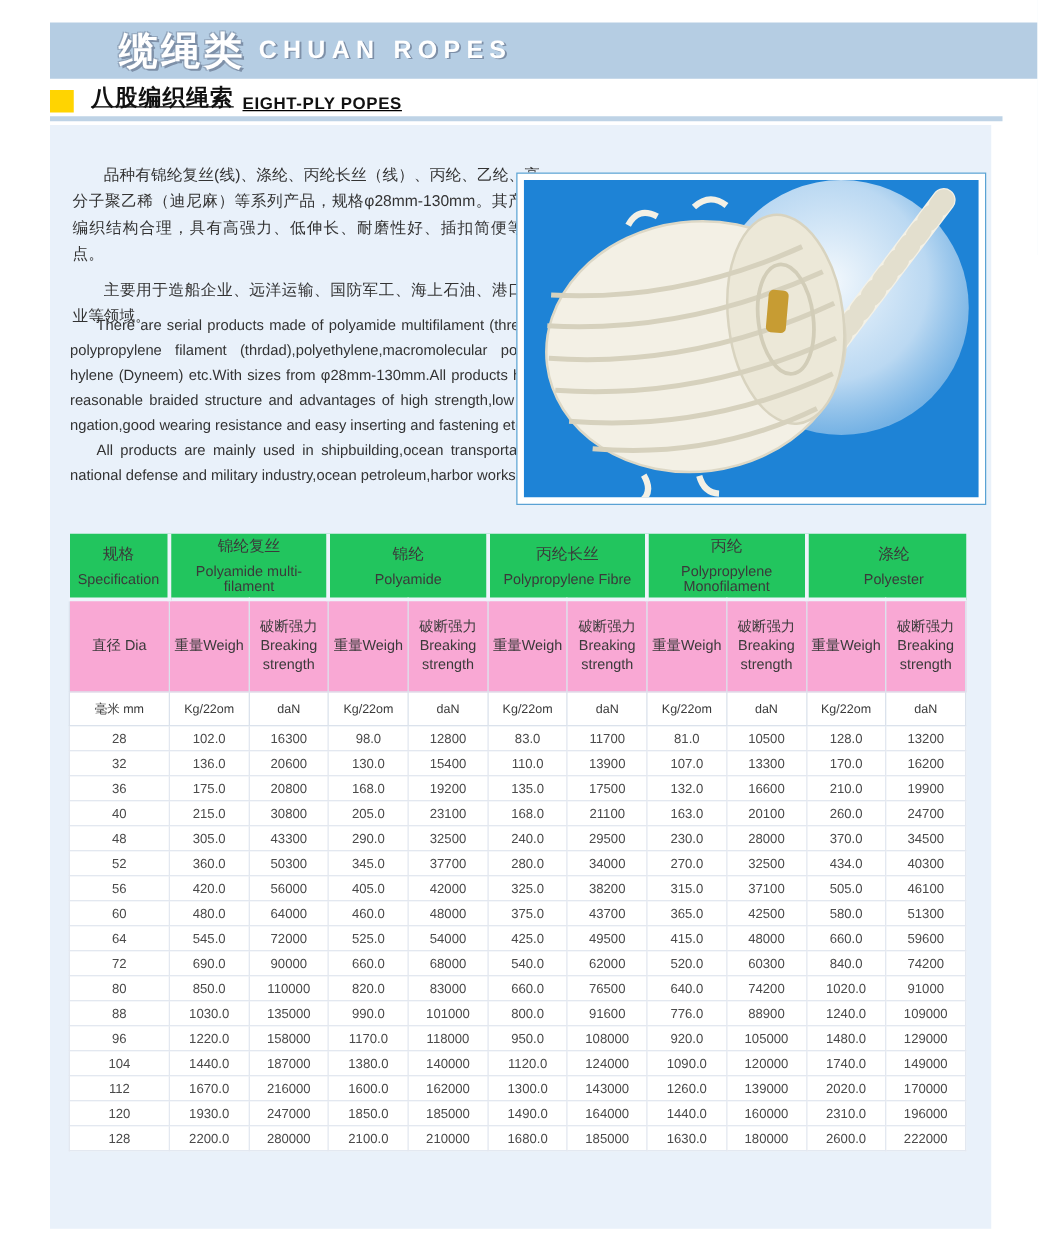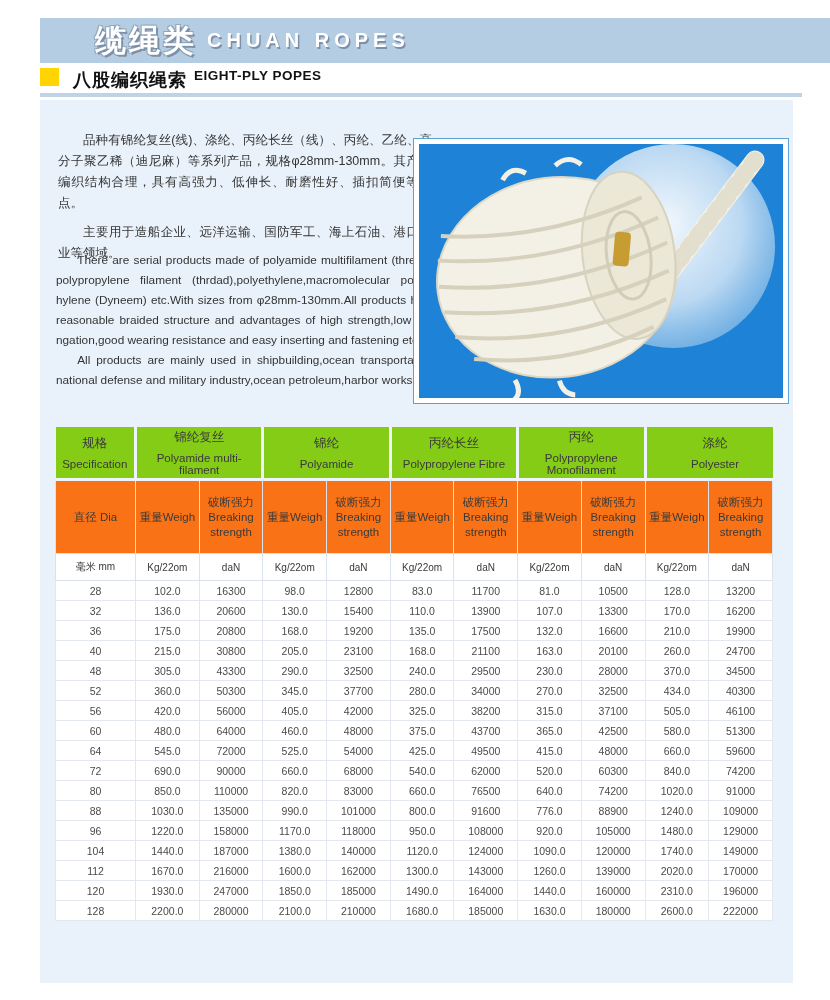--- a/index.html
+++ b/index.html
@@ -8,21 +8,21 @@
 
   
   .top-band{position:absolute;left:40px;top:18px;width:792px;height:45px;background:#b5cde3;
             display:flex;align-items:center;text-align:center;}
   .title-zh{margin-left:55px;font-size:31px;font-weight:bold;color:#ffffff;letter-spacing:3px;
             text-shadow:2px 2px 0 #7e90a8,-1px -1px 0 #93a6bc,1px -1px 0 #93a6bc,-1px 1px 0 #93a6bc;}
   .title-en{margin-left:10px;font-size:20px;font-weight:bold;color:#ffffff;letter-spacing:5px;
             text-shadow:1.5px 1.5px 0 #7e90a8;}
 
   
-  .subtitle-row{position:absolute;left:40px;top:68px;height:22px;display:flex;align-items:flex-start;}
+  .subtitle-row{position:absolute;left:40px;top:68px;height:22px;display:flex;align-items:flex-end;text-decoration:underline;}
   .bullet{width:19px;height:18px;background:#ffd401;display:inline-block;}
   .subtitle-zh{margin-left:14px;font-size:18px;font-weight:bold;color:#111;letter-spacing:1px;}
   .subtitle-en{margin-left:7px;font-size:13.5px;font-weight:bold;color:#111;letter-spacing:.5px;}
   .thin-band{position:absolute;left:40px;top:93px;width:762px;height:4px;background:#bed3e6;}
 
   
   .panel{position:absolute;left:40px;top:100px;width:753px;height:883px;background:#e9f1fa;}
 
   .intro-zh{position:absolute;left:18px;top:30px;width:374px;font-size:12.5px;line-height:21px;
             color:#333;text-align:justify;margin:0;}
@@ -36,27 +36,27 @@
   
   .photo{position:absolute;left:373px;top:38px;width:364px;height:254px;margin:0;
          background:#ffffff;border:1px solid #5aa2d4;padding:5px;box-sizing:content-box;}
   .photo svg{display:block;}
 
   
   .spec-table{position:absolute;left:15px;top:327px;width:718px;border-collapse:collapse;
               table-layout:fixed;background:transparent;}
   .spec-table col.c-spec{width:80px;}
   .spec-table th,.spec-table td{padding:0;font-weight:normal;text-align:center;vertical-align:middle;}
-  tr.group-row th{background:#84cc16;height:51px;border-left:3px solid #eef4fb;border-right:3px solid #eef4fb;
+  tr.group-row th{background:#22c55e;height:51px;border-left:3px solid #eef4fb;border-right:3px solid #eef4fb;
                   border-bottom:3px solid #eef4fb;}
   tr.group-row th:first-child{border-left:none;}
   tr.group-row th:last-child{border-right:none;padding-left:11px;}
   .gzh{font-size:12.5px;color:#3a3a3a;margin-bottom:6px;}
   .gen{font-size:11.5px;color:#3a3a3a;}
-  tr.sub-row td{background:#f97316;height:72px;border:1px solid #dbe2ec;font-size:11.5px;color:#3a3a3a;line-height:15px;}
+  tr.sub-row td{background:#f9a8d4;height:72px;border:1px solid #dbe2ec;font-size:11.5px;color:#3a3a3a;line-height:15px;}
   tr.unit-row td{background:#ffffff;height:26px;border:1px solid #dbe2ec;font-size:10px;color:#3a3a3a;}
   tbody td{background:#ffffff;height:19px;border:1px solid #e3e8f0;font-size:10.5px;color:#4a4a4a;}
 </style>
 </head>
 <body>
 
 <div class="page">
 
   <header class="top-band">
     <span class="title-zh">缆绳类</span>

